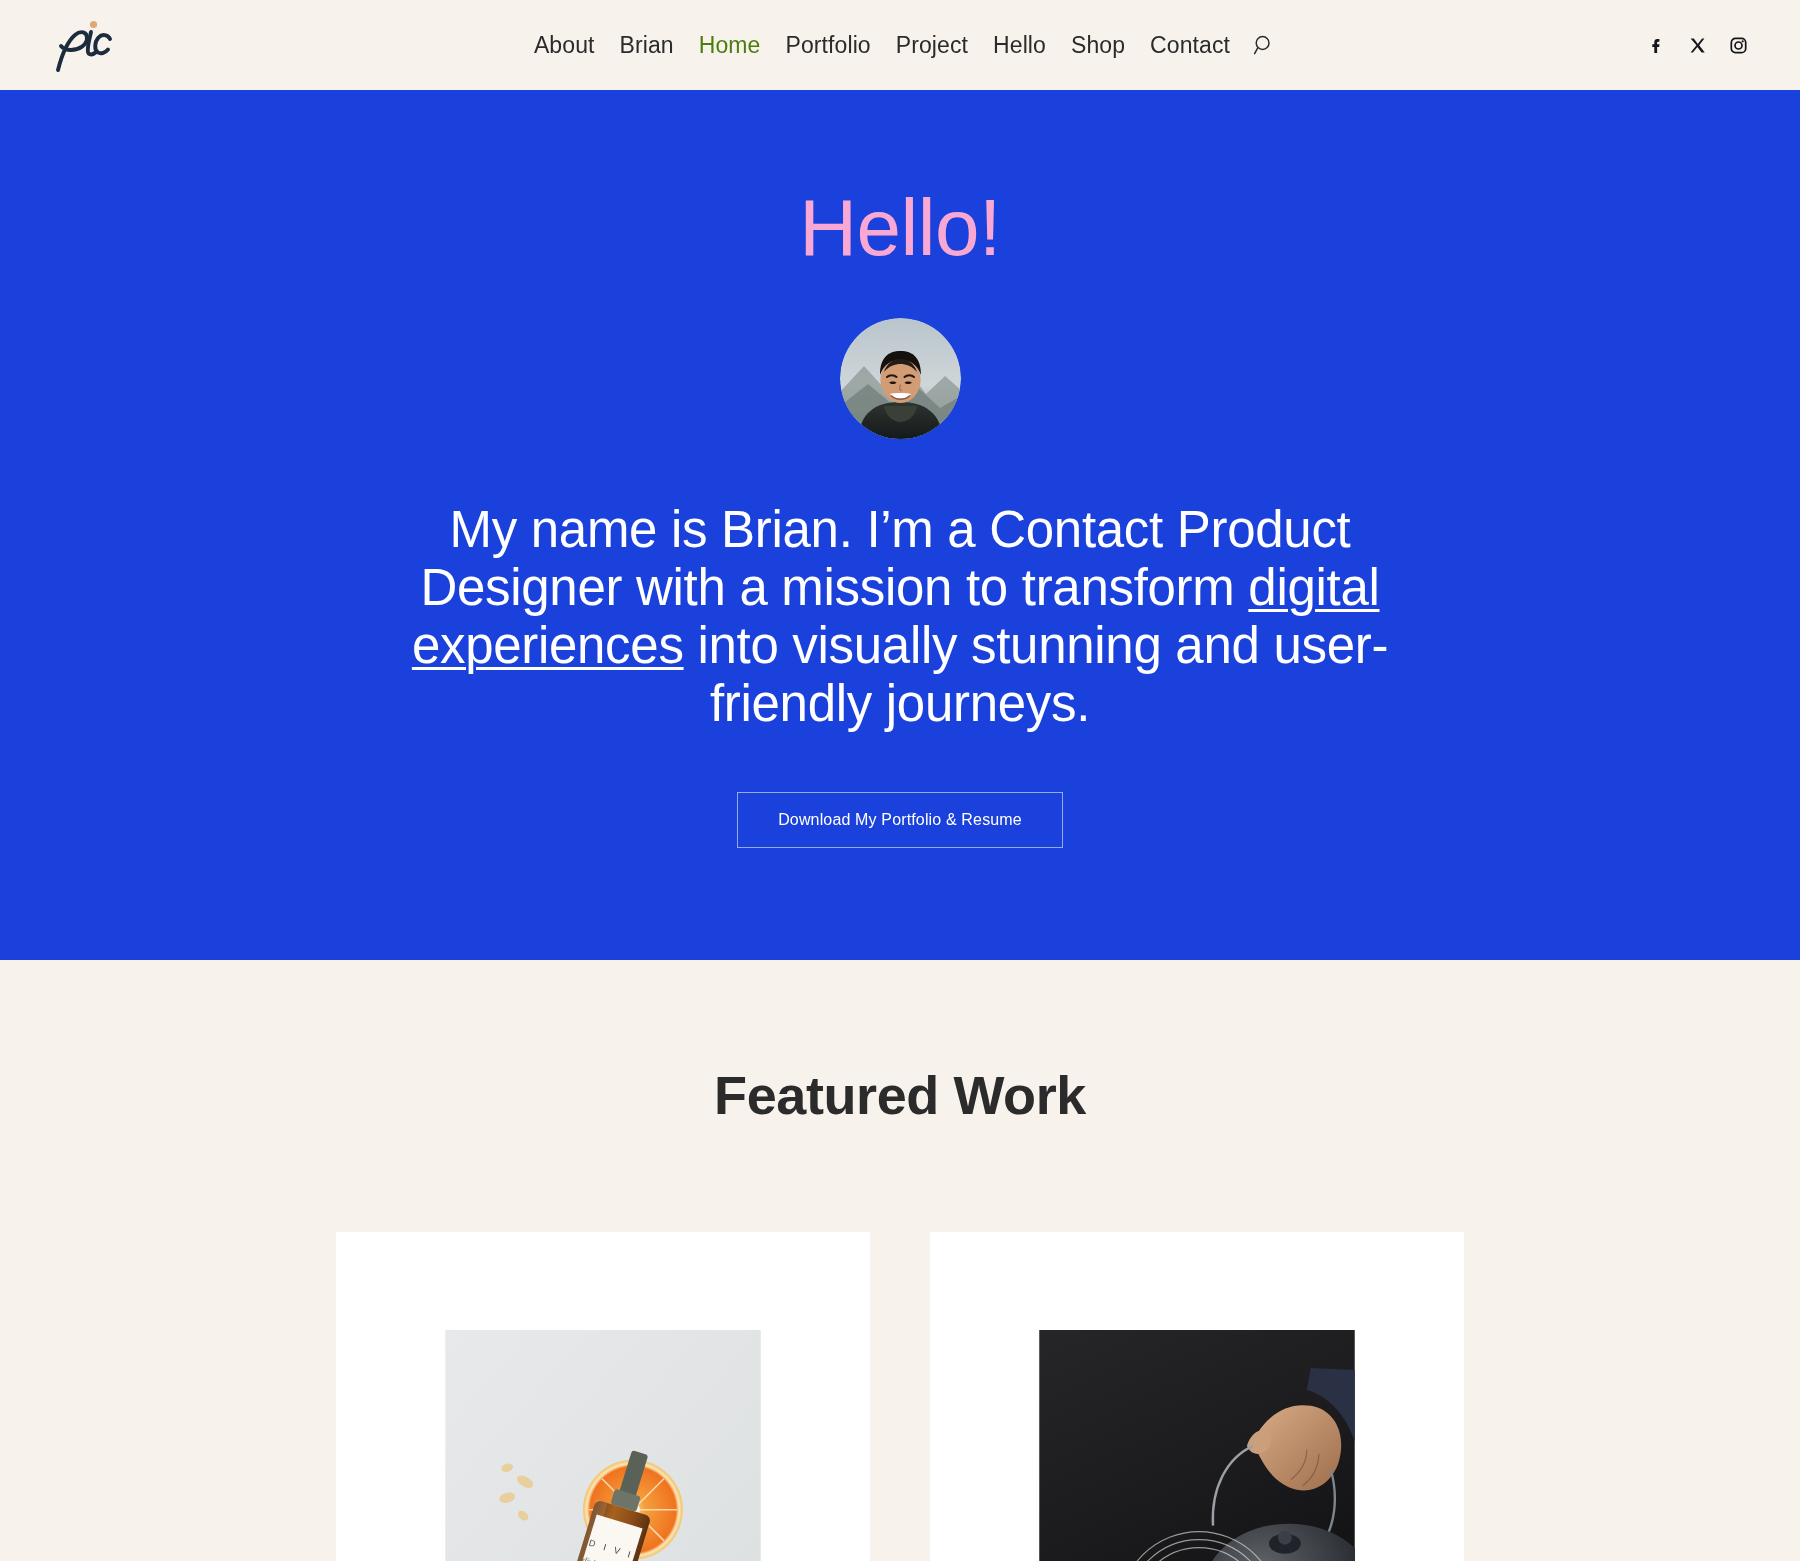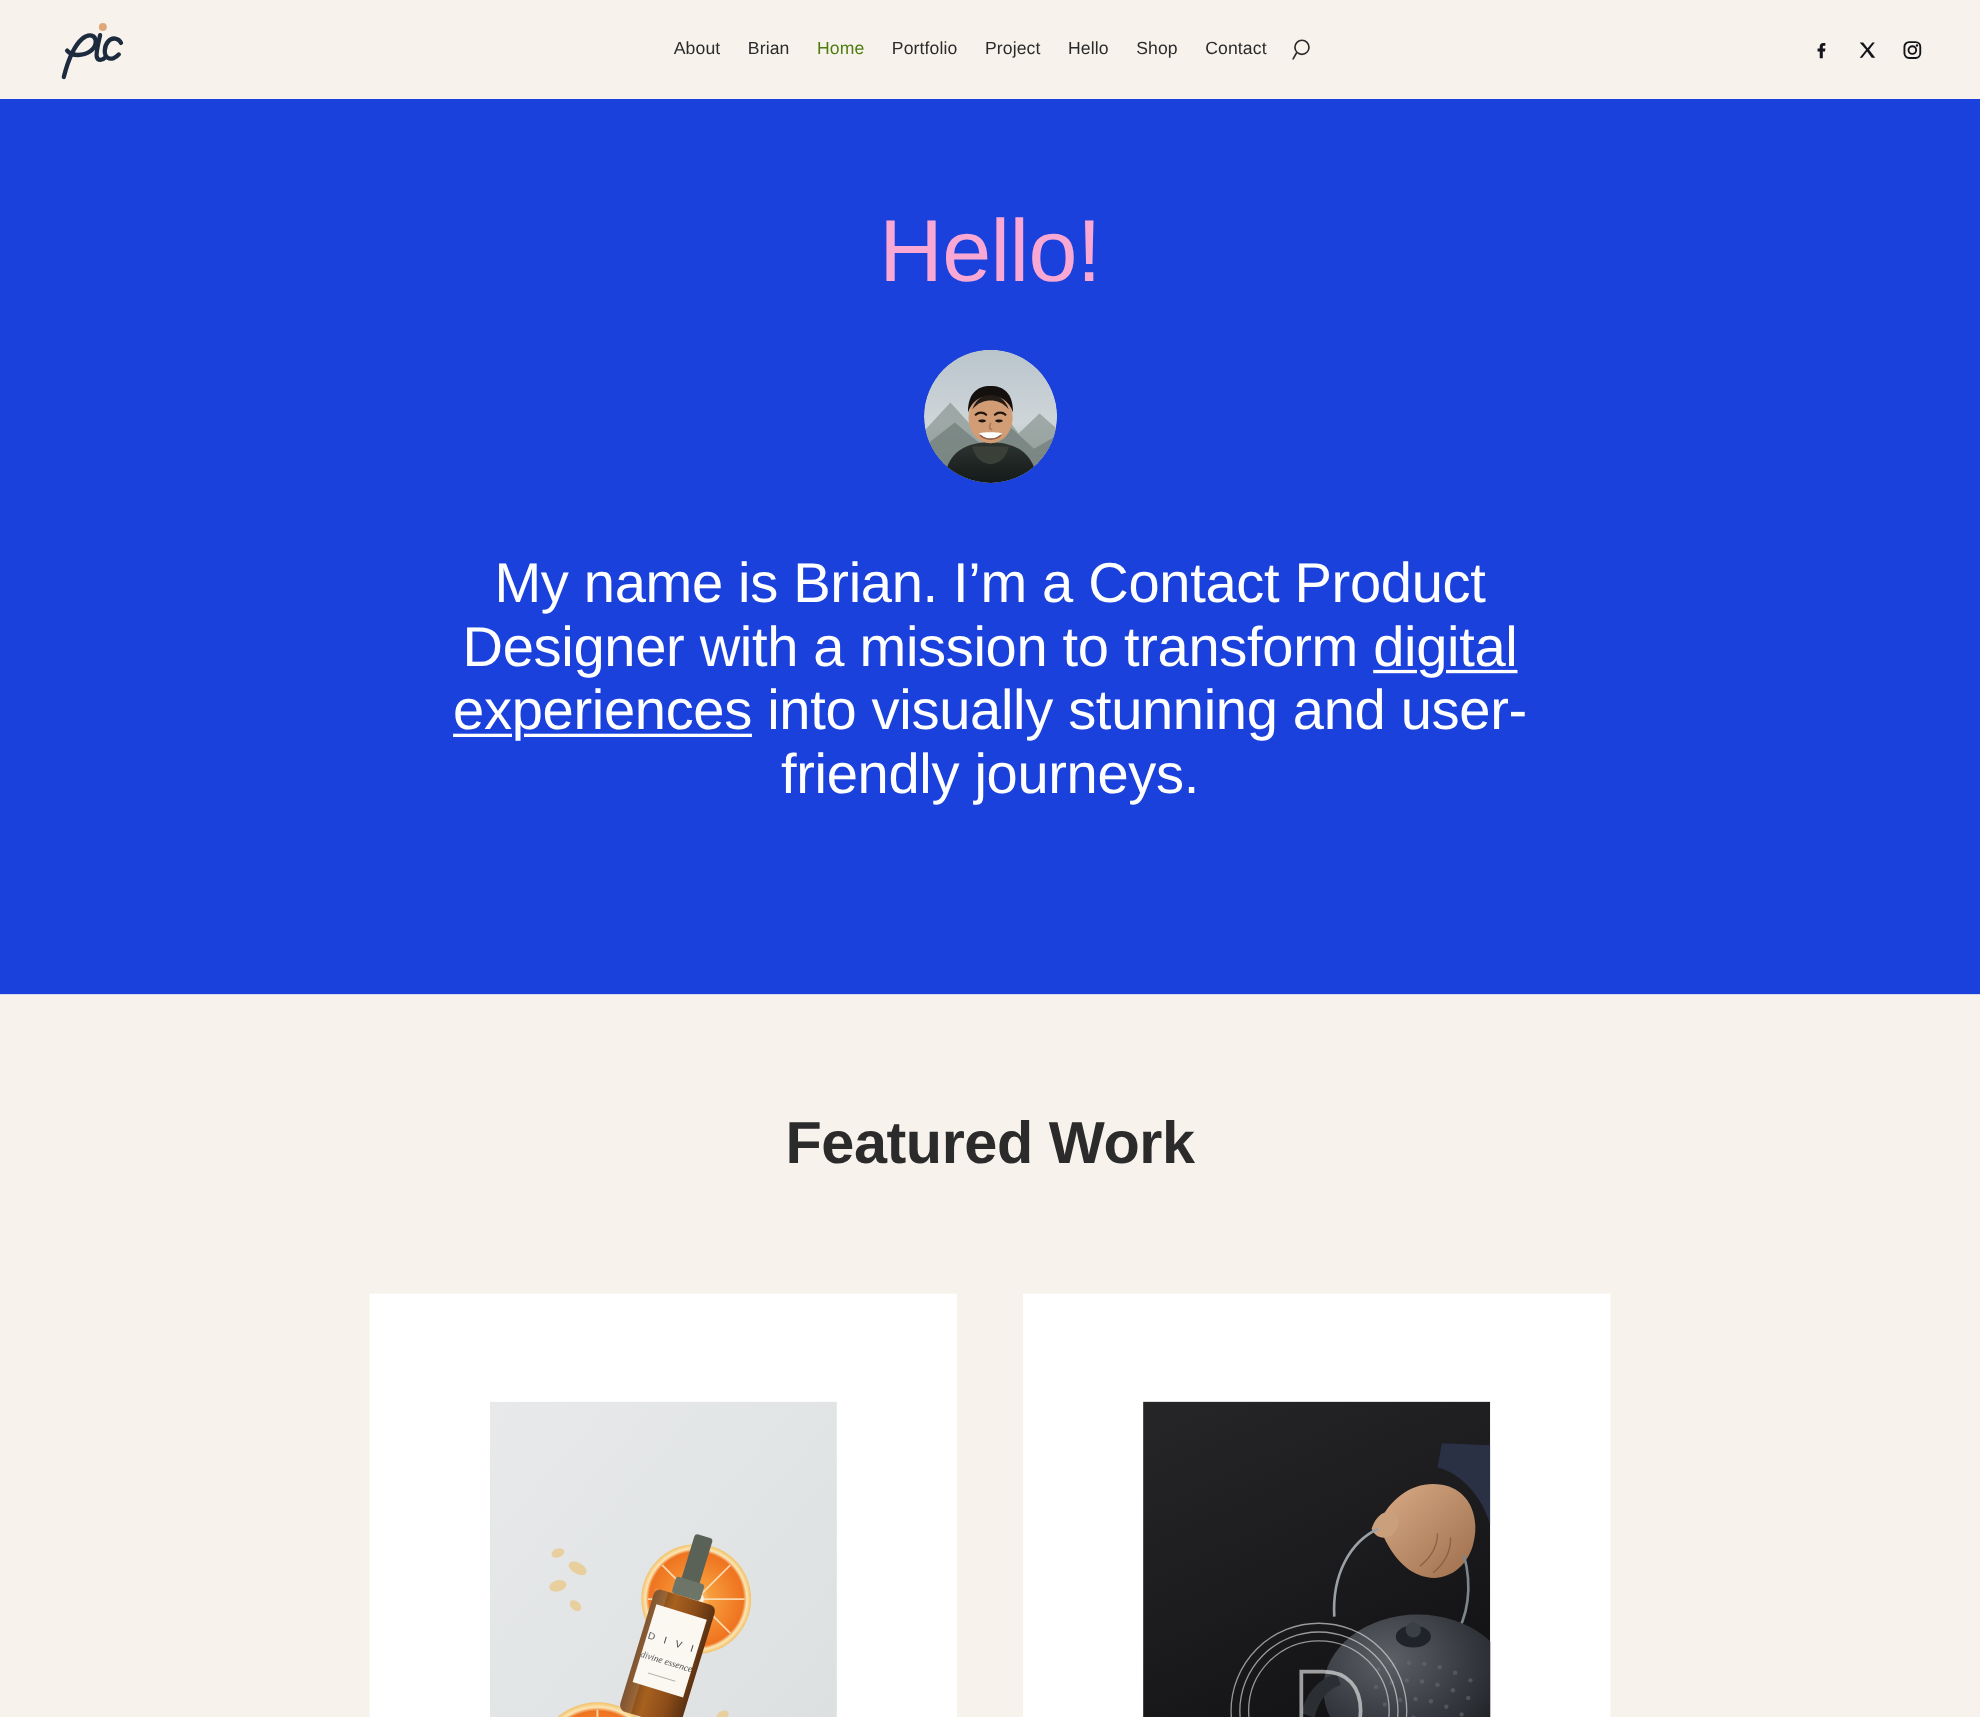--- a/index.html
+++ b/index.html
@@ -37,21 +37,21 @@
     top: 0; bottom: 0;
     display: flex;
     align-items: center;
     justify-content: center;
     gap: 0;
     pointer-events: none;
   }
   .primary-nav > * { pointer-events: auto; }
 
   .nav-link {
-    font-size: 16px;
+    font-size: 23px;
     color: #2b2b2b;
     text-decoration: none;
     padding: 0 12.5px;
     letter-spacing: .1px;
     white-space: nowrap;
     font-weight: 400;
   }
   .nav-link.is-active { color: #4d7c0f; }
 
   .search-toggle {
@@ -261,20 +261,21 @@
           <path d="M51 77.5 C56 82.5 65 82.5 70 77.5" fill="none" stroke="#8d5b48" stroke-width="1.4"></path>
           <path d="M60.5 67 C59 70.5 59.5 72 61.5 72.5" fill="none" stroke="#a9745a" stroke-width="1.4" stroke-linecap="round"></path>
         </g>
       </svg>
     </div>
 
     <p class="hero-intro">
       <span>My name is Brian. I’m a Contact Product Designer with a mission to transform </span><a class="hl" href="#">digital experiences</a><span> into visually stunning and user-friendly journeys.</span>
     </p>
 
+    <a class="hero-cta" href="#">Download My Portfolio &amp; Resume</a>
   </section>
 
   <section class="featured">
 
     <h2 class="featured-title">Featured Work</h2>
 
     <div class="work-grid">
 
       <a class="work-card" href="#">
         <div class="work-thumb">

